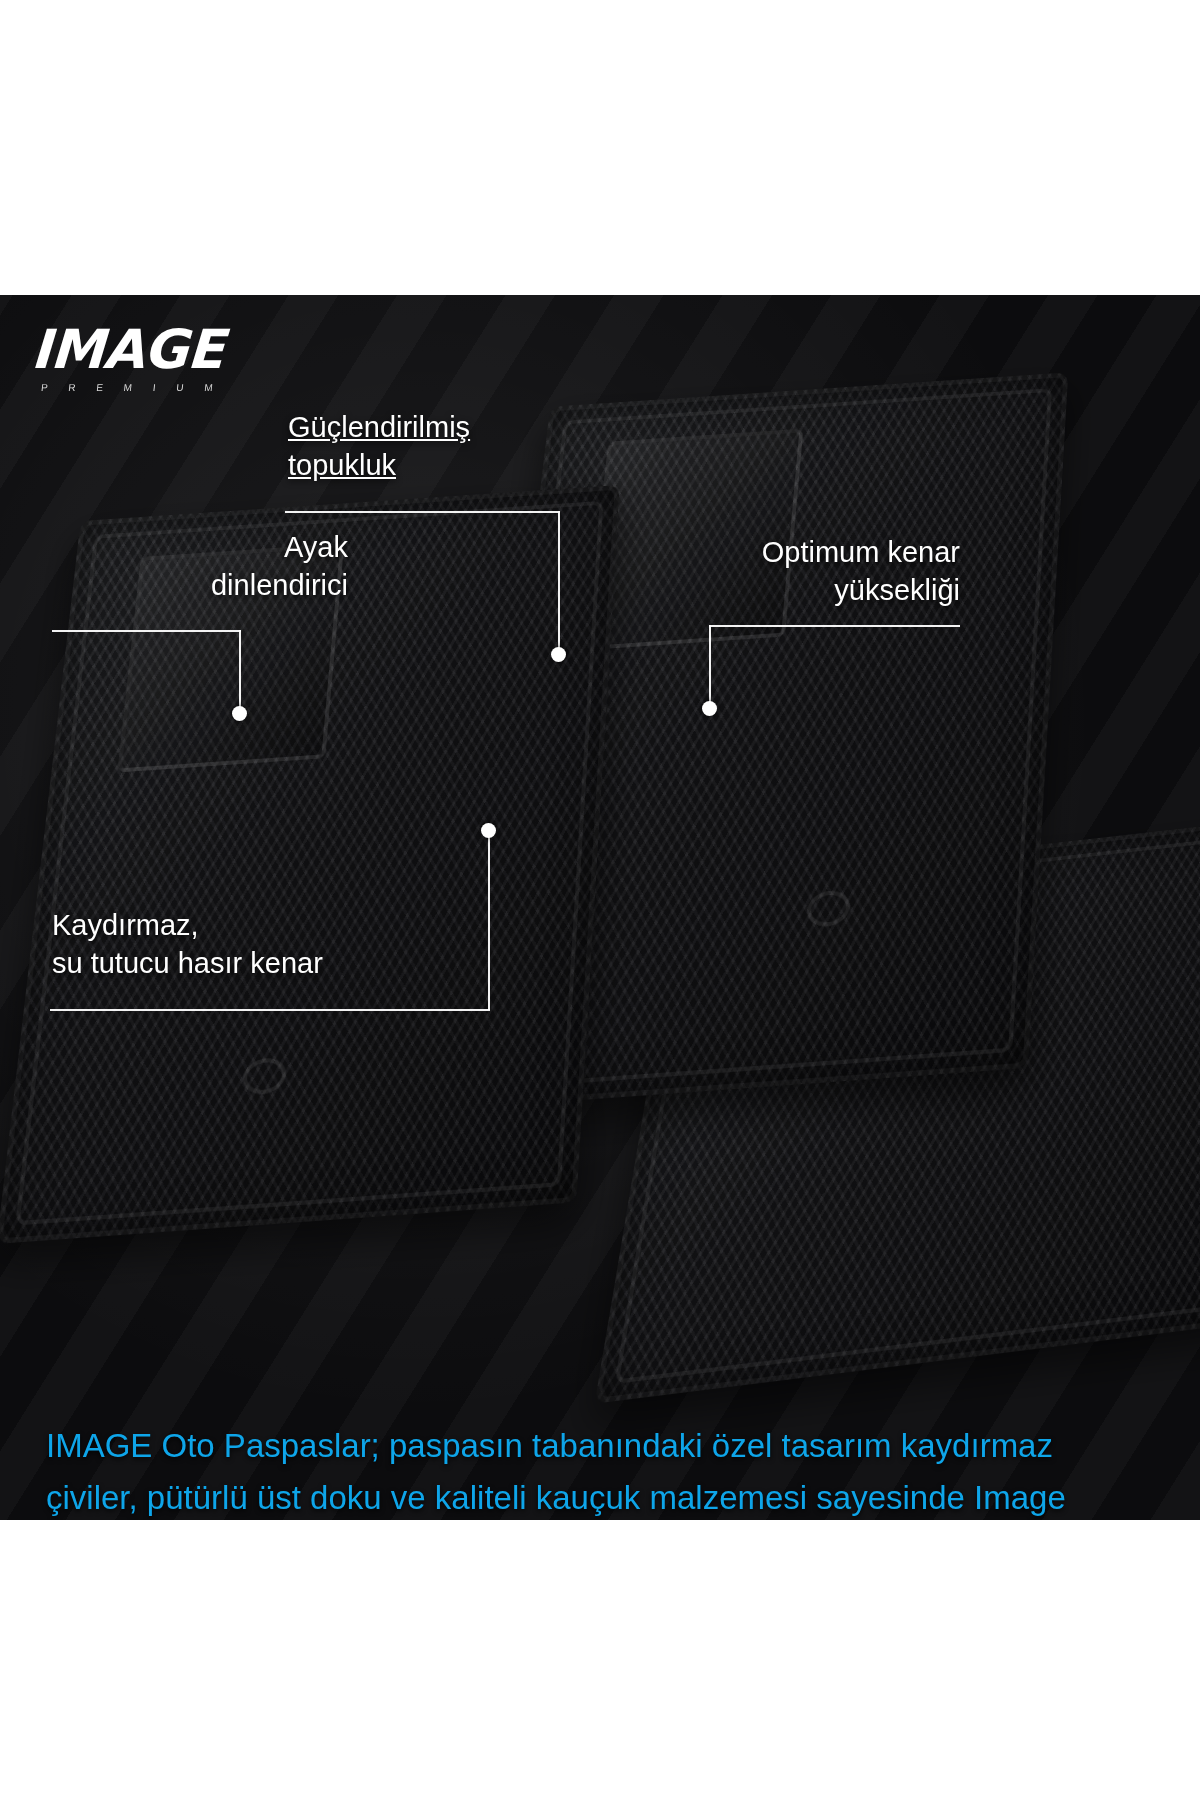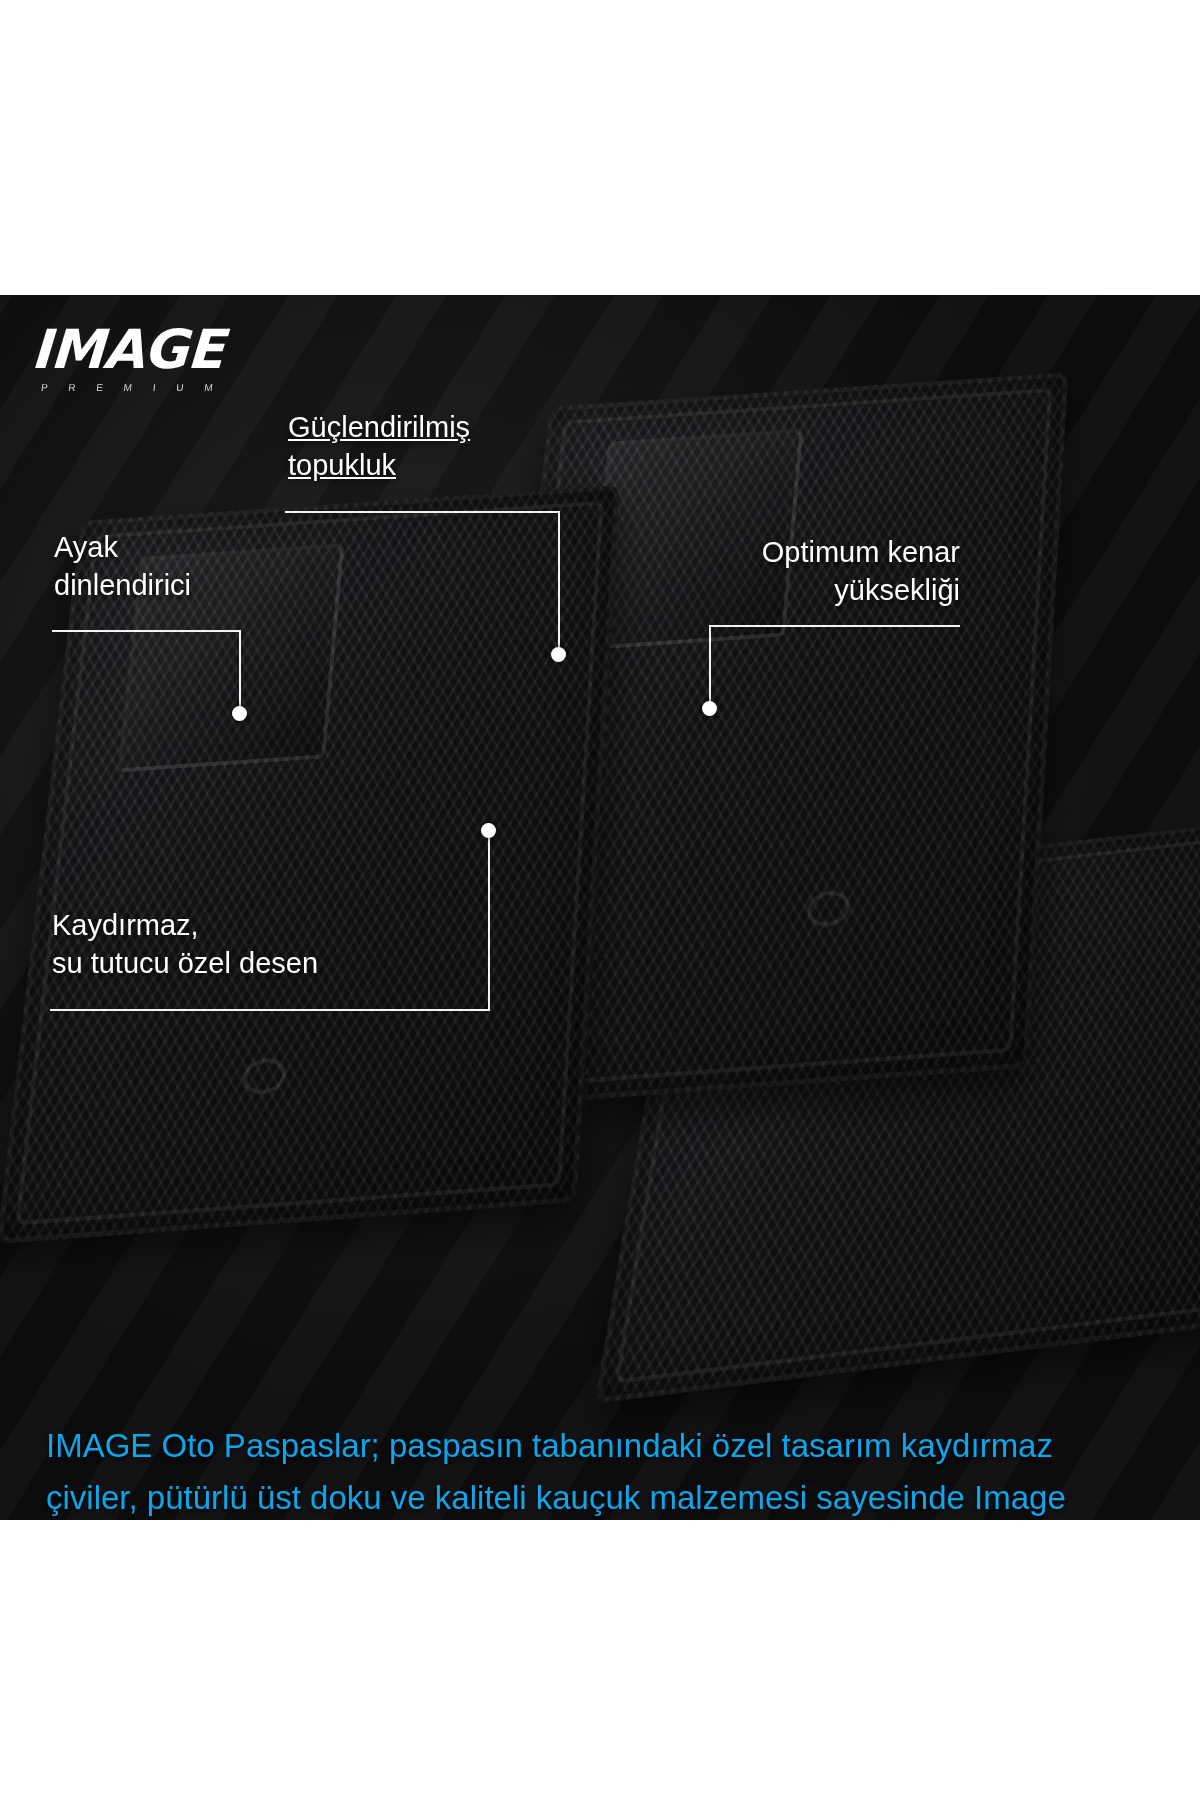--- a/index.html
+++ b/index.html
@@ -205,34 +205,34 @@
       <div class="logo-word">IMAGE</div>
       <div class="logo-sub">P R E M I U M</div>
     </div>
 
     <div class="callout-label" style="left:288px; top:113px; width:330px;text-decoration:underline;">Güçlendirilmiş
 topukluk</div>
     <div class="leader h" style="left:285px; top:216px; width:275px;"></div>
     <div class="leader v" style="left:558px; top:216px; height:143px;"></div>
     <div class="dot" style="left:551px; top:352px;"></div>
 
-    <div class="callout-label" style="left:54px; top:233px; width:300px;">Ayak
+    <div class="callout-label" style="left:48px; top:233px; width:300px;text-align:right;">Ayak
 dinlendirici</div>
     <div class="leader h" style="left:52px; top:335px; width:189px;"></div>
     <div class="leader v" style="left:239px; top:335px; height:83px;"></div>
     <div class="dot" style="left:232px; top:411px;"></div>
 
     <div class="callout-label right" style="left:630px; top:238px; width:330px;">Optimum kenar
 yüksekliği</div>
     <div class="leader h" style="left:709px; top:330px; width:251px;"></div>
     <div class="leader v" style="left:709px; top:330px; height:83px;"></div>
     <div class="dot" style="left:702px; top:406px;"></div>
 
     <div class="callout-label" style="left:52px; top:611px; width:440px;">Kaydırmaz,
-su tutucu özel desen</div>
+su tutucu hasır kenar</div>
     <div class="leader h" style="left:50px; top:714px; width:440px;"></div>
     <div class="leader v" style="left:488px; top:535px; height:180px;"></div>
     <div class="dot" style="left:481px; top:528px;"></div>
 
     <div class="desc">IMAGE Oto Paspaslar; paspasın tabanındaki özel tasarım kaydırmaz çiviler, pütürlü üst doku ve kaliteli kauçuk malzemesi sayesinde Image Oto Paspasları ayak altında kaymaz ve kaza riskini önleyerek sürüş güvenliği sağlar. Güvenle kullanabilirsiniz. Değer Katar.</div>
   </div>
 
 </div>
 
 </body></html>

